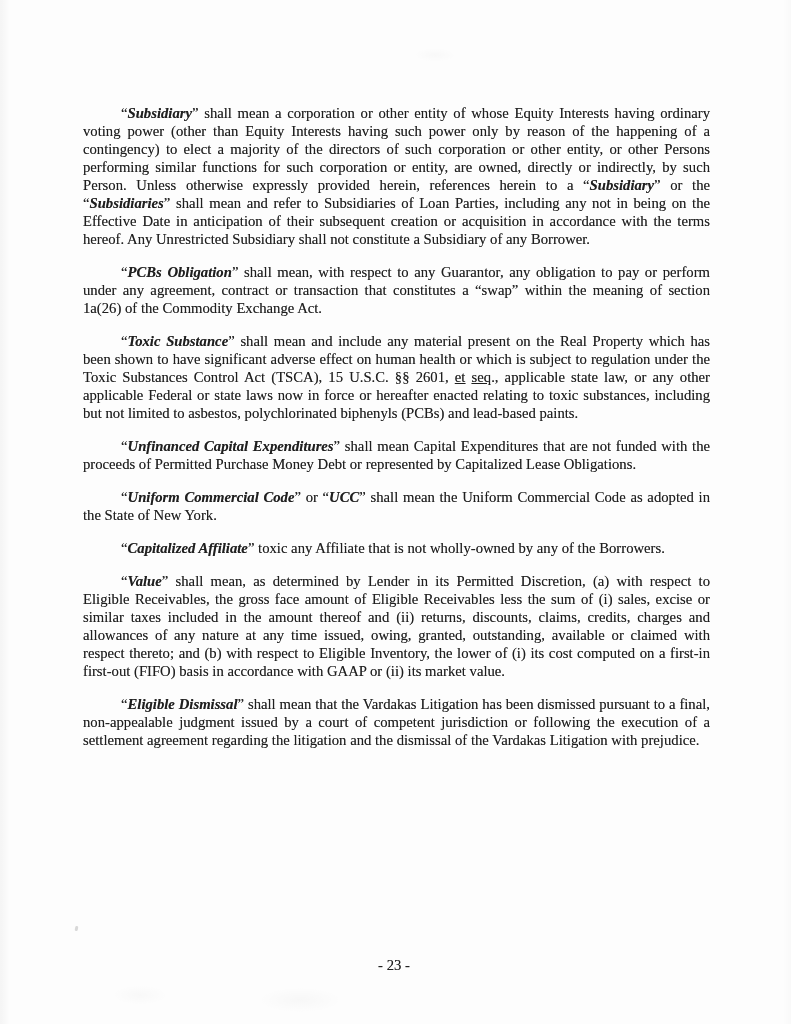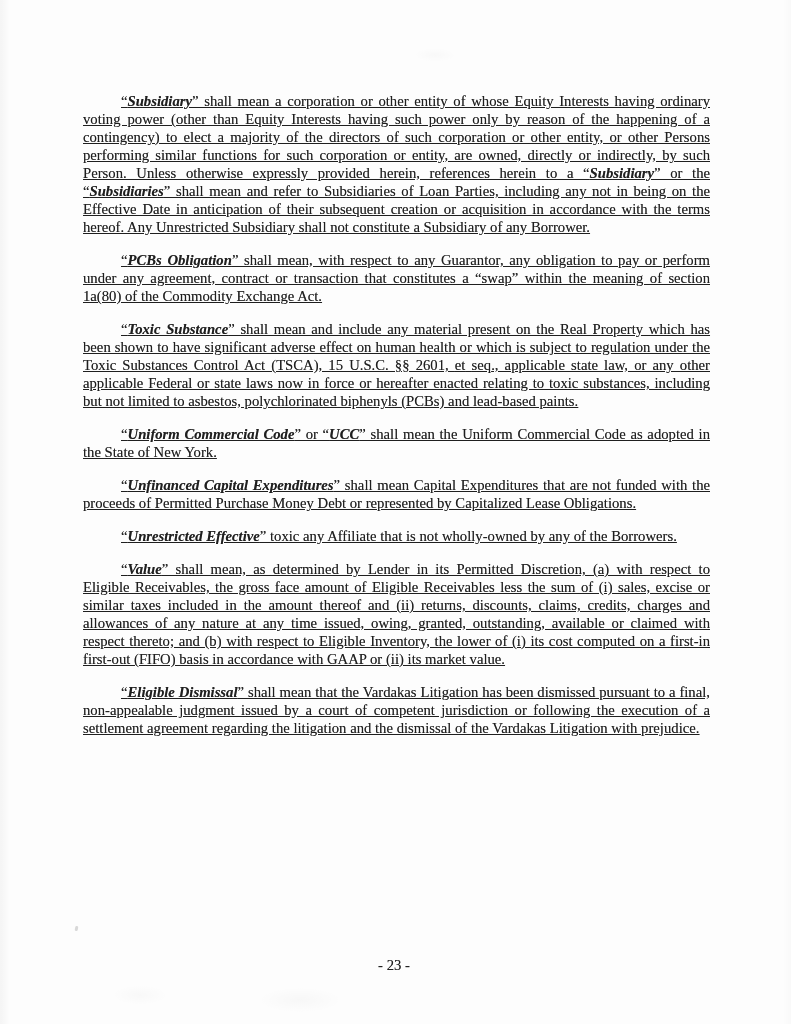--- a/index.html
+++ b/index.html
@@ -33,23 +33,22 @@
     position: absolute;
     left: 83px;
     top: 92px;
     width: 627px;
     font-size: 14.7px;
     line-height: 18px;
     text-align: justify;
     text-shadow: 0 0 0.5px rgba(31,31,31,0.55);
   }
   p.para {
-    margin: 0 0 15px 0;
+    margin: 12px 0 15px 0;
     text-indent: 38px;
-    text-decoration: underline;
   }
   .term {
     font-weight: bold;
     font-style: italic;
   }
   .u {
     text-decoration: underline;
   }
   .footer {
     position: absolute;
@@ -72,23 +71,23 @@
     border-radius: 2px;
     transform: rotate(12deg);
   }
 </style>
 </head>
 <body>
 
 <div class="page">
   <div class="doc-body">
       <p class="para"><span>“</span><span class="term">Subsidiary</span><span>” shall mean a corporation or other entity of whose Equity Interests having ordinary voting power (other than Equity Interests having such power only by reason of the happening of a contingency) to elect a majority of the directors of such corporation or other entity, or other Persons performing similar functions for such corporation or entity, are owned, directly or indirectly, by such Person. Unless otherwise expressly provided herein, references herein to a “</span><span class="term">Subsidiary</span><span>” or the “</span><span class="term">Subsidiaries</span><span>” shall mean and refer to Subsidiaries of Loan Parties, including any not in being on the Effective Date in anticipation of their subsequent creation or acquisition in accordance with the terms hereof. Any Unrestricted Subsidiary shall not constitute a Subsidiary of any Borrower.</span></p>
-      <p class="para"><span>“</span><span class="term">PCBs Obligation</span><span>” shall mean, with respect to any Guarantor, any obligation to pay or perform under any agreement, contract or transaction that constitutes a “swap” within the meaning of section 1a(80) of the Commodity Exchange Act.</span></p>
+      <p class="para"><span>“</span><span class="term">PCBs Obligation</span><span>” shall mean, with respect to any Guarantor, any obligation to pay or perform under any agreement, contract or transaction that constitutes a “swap” within the meaning of section 1a(26) of the Commodity Exchange Act.</span></p>
       <p class="para"><span>“</span><span class="term">Toxic Substance</span><span>” shall mean and include any material present on the Real Property which has been shown to have significant adverse effect on human health or which is subject to regulation under the Toxic Substances Control Act (TSCA), 15 U.S.C. §§ 2601, </span><span class="u">et</span><span> </span><span class="u">seq</span><span>., applicable state law, or any other applicable Federal or state laws now in force or hereafter enacted relating to toxic substances, including but not limited to asbestos, polychlorinated biphenyls (PCBs) and lead-based paints.</span></p>
+      <p class="para"><span>“</span><span class="term">Unfinanced Capital Expenditures</span><span>” shall mean Capital Expenditures that are not funded with the proceeds of Permitted Purchase Money Debt or represented by Capitalized Lease Obligations.</span></p>
       <p class="para"><span>“</span><span class="term">Uniform Commercial Code</span><span>” or “</span><span class="term">UCC</span><span>” shall mean the Uniform Commercial Code as adopted in the State of New York.</span></p>
-      <p class="para"><span>“</span><span class="term">Unfinanced Capital Expenditures</span><span>” shall mean Capital Expenditures that are not funded with the proceeds of Permitted Purchase Money Debt or represented by Capitalized Lease Obligations.</span></p>
-      <p class="para"><span>“</span><span class="term">Unrestricted Effective</span><span>” toxic any Affiliate that is not wholly-owned by any of the Borrowers.</span></p>
+      <p class="para"><span>“</span><span class="term">Capitalized Affiliate</span><span>” toxic any Affiliate that is not wholly-owned by any of the Borrowers.</span></p>
       <p class="para"><span>“</span><span class="term">Value</span><span>” shall mean, as determined by Lender in its Permitted Discretion, (a) with respect to Eligible Receivables, the gross face amount of Eligible Receivables less the sum of (i) sales, excise or similar taxes included in the amount thereof and (ii) returns, discounts, claims, credits, charges and allowances of any nature at any time issued, owing, granted, outstanding, available or claimed with respect thereto; and (b) with respect to Eligible Inventory, the lower of (i) its cost computed on a first-in first-out (FIFO) basis in accordance with GAAP or (ii) its market value.</span></p>
       <p class="para"><span>“</span><span class="term">Eligible Dismissal</span><span>” shall mean that the Vardakas Litigation has been dismissed pursuant to a final, non-appealable judgment issued by a court of competent jurisdiction or following the execution of a settlement agreement regarding the litigation and the dismissal of the Vardakas Litigation with prejudice.</span></p>
     </div>
   <div class="footer">- 23 -</div>
   <div class="speck"></div>
 </div>
 
 </body></html>

